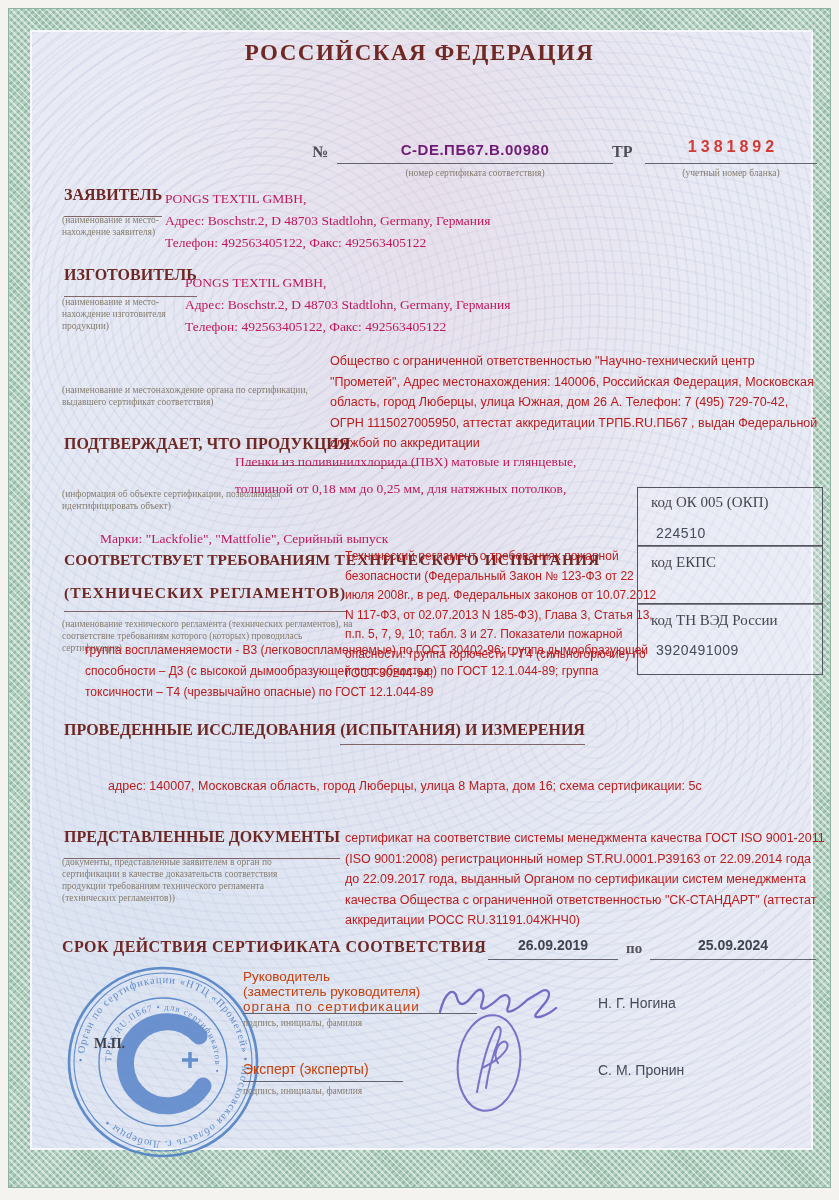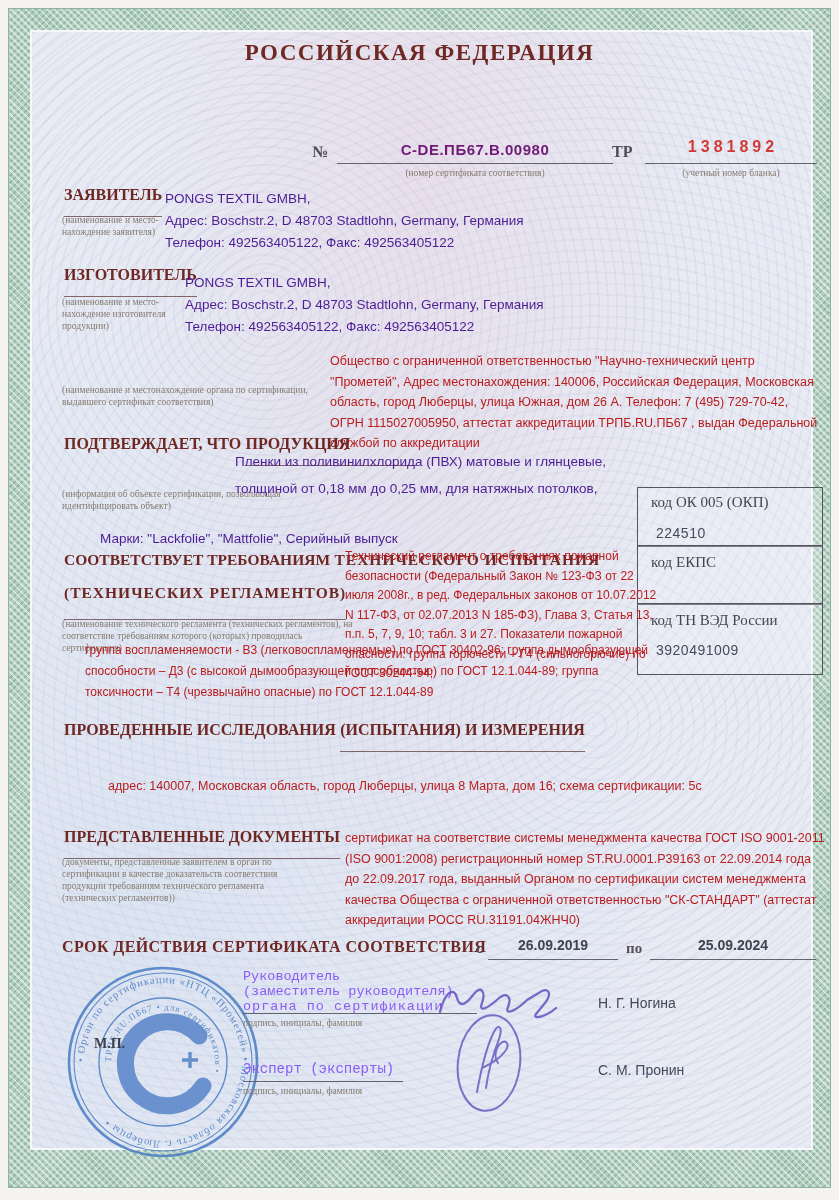--- a/index.html
+++ b/index.html
@@ -21,29 +21,29 @@
       repeating-radial-gradient(circle at 30% 25%, rgba(176,184,214,0.18) 0 2px, transparent 2px 9px),
       repeating-radial-gradient(circle at 72% 62%, rgba(176,190,220,0.16) 0 2px, transparent 2px 11px);
     box-shadow:inset 0 0 0 2px #f6f7fb;}
   .abs{position:absolute;}
   .serifh{font-family:"Liberation Serif",serif;font-weight:bold;color:#702823;}
   .title{left:0;right:0;text-align:center;letter-spacing:1.5px;}
   .sec-h{font-family:"Liberation Serif",serif;font-weight:bold;color:#6e2723;font-size:16px;
          border-bottom:1.4px solid rgba(95,60,60,0.75);padding-bottom:12px;display:inline-block;}
   .sec-h.nol{border-bottom:none;}
   .cap{font-family:"Liberation Serif",serif;font-size:9.5px;line-height:12px;color:#857c6f;}
-  .body-t{color:#4c1d95;font-size:13.5px;line-height:22px;}
+  .body-t{color:#be185d;font-size:13.5px;line-height:22px;font-family:Liberation Serif, serif;}
   .block-t{color:#b91c1c;font-size:12.5px;line-height:20.5px;text-align:left;}
   .uline{position:absolute;border-top:1.4px solid #63636f;height:0;}
   .code-box{position:absolute;border:1px solid #54545e;background:rgba(244,245,250,0.25);}
   .code-label{font-family:"Liberation Serif",serif;font-size:15px;color:#45454f;}
   .code-val{font-size:14px;color:#454b59;letter-spacing:0.5px;}
   .date-v{font-size:14px;font-weight:bold;color:#3f4450;text-align:center;}
   .name-t{font-size:14px;color:#44495a;}
-  .role-t{font-family:Liberation Mono, monospace;font-size:13.5px;line-height:15px;color:#8b5cf6;}
+  .role-t{font-family:Liberation Sans, sans-serif;font-size:13.5px;line-height:15px;color:#c2410c;}
 </style>
 </head>
 <body>
 
 <div class="page">
   <div class="frame"></div>
   <div class="inner"></div>
 
   <div class="abs serifh title" style="top:40px;font-size:23px;">РОССИЙСКАЯ ФЕДЕРАЦИЯ</div>
 
@@ -95,29 +95,29 @@
     <div class="code-label" style="position:absolute;left:13px;top:8px;">код ЕКПС</div>
   </div>
   <div class="code-box" style="left:637px;top:603px;width:184px;height:70px;">
     <div class="code-label" style="position:absolute;left:13px;top:8px;">код ТН ВЭД России</div>
     <div class="code-val" style="position:absolute;left:18px;top:38px;">3920491009</div>
   </div>
 
   <div class="abs" style="left:64px;top:549px;">
     <div class="sec-h nol" style="font-size:15.5px;line-height:21px;">СООТВЕТСТВУЕТ ТРЕБОВАНИЯМ</div>
     <div class="sec-h nol" style="font-size:15.5px;line-height:21px;letter-spacing:1px;">ТЕХНИЧЕСКОГО  ИСПЫТАНИЯ</div>
-    <div class="sec-h" style="font-size:15.5px;line-height:21px;letter-spacing:1px;padding-bottom:16px;">(ТЕХНИЧЕСКИХ  РЕГЛАМЕНТОВ)</div>
+    <div class="sec-h" style="font-size:15.5px;line-height:21px;letter-spacing:1px;padding-bottom:8px;">(ТЕХНИЧЕСКИХ  РЕГЛАМЕНТОВ)</div>
   </div>
   <div class="abs cap" style="left:62px;top:618px;width:300px;">(наименование технического регламента (технических регламентов), на соответствие требованиям которого (которых) проводилась сертификация)</div>
   <div class="abs block-t" style="left:345px;top:547px;width:312px;font-size:12px;line-height:19.5px;">Технический регламент о требованиях пожарной безопасности (Федеральный Закон № 123-ФЗ от 22 июля 2008г., в ред. Федеральных законов от 10.07.2012 N 117-ФЗ, от 02.07.2013 N 185-ФЗ), Глава 3, Статья 13, п.п. 5, 7, 9, 10; табл. 3 и 27. Показатели пожарной опасности: группа горючести – Г4 (сильногорючие) по ГОСТ 30244-94;</div>
   <div class="abs block-t" style="left:85px;top:640px;width:578px;font-size:12px;line-height:21px;">группа воспламеняемости - В3 (легковоспламеняемые) по ГОСТ 30402-96; группа дымообразующей способности – Д3 (с высокой дымообразующей способностью) по ГОСТ 12.1.044-89; группа токсичности – Т4 (чрезвычайно опасные) по ГОСТ 12.1.044-89</div>
 
   <div class="abs" style="left:64px;top:718px;">
     <div class="sec-h nol" style="line-height:23px;">ПРОВЕДЕННЫЕ ИССЛЕДОВАНИЯ</div>
-    <div class="sec-h" style="line-height:23px;padding-bottom:10px;">(ИСПЫТАНИЯ) И ИЗМЕРЕНИЯ</div>
+    <div class="sec-h" style="line-height:23px;padding-bottom:3px;">(ИСПЫТАНИЯ) И ИЗМЕРЕНИЯ</div>
   </div>
   <div class="abs block-t" style="left:108px;top:776px;width:700px;">адрес: 140007,  Московская область, город Люберцы, улица 8 Марта, дом 16; схема сертификации: 5с</div>
 
   <div class="abs" style="left:64px;top:828px;"><span class="sec-h">ПРЕДСТАВЛЕННЫЕ ДОКУМЕНТЫ</span></div>
   <div class="abs cap" style="left:62px;top:856px;width:252px;">(документы, представленные заявителем в орган по сертификации в качестве доказательств соответствия продукции требованиям технического регламента (технических регламентов))</div>
   <div class="abs block-t" style="left:345px;top:828px;width:480px;line-height:20.5px;">сертификат на соответствие системы менеджмента качества ГОСТ ISO 9001-2011 (ISO 9001:2008) регистрационный номер ST.RU.0001.P39163 от 22.09.2014 года до 22.09.2017 года, выданный Органом по сертификации систем менеджмента качества Общества с ограниченной ответственностью "СК-СТАНДАРТ" (аттестат аккредитации РОСС RU.31191.04ЖНЧ0)</div>
 
   <div class="abs serifh" style="left:62px;top:938px;font-size:16px;letter-spacing:0.4px;color:#6e2723;">СРОК ДЕЙСТВИЯ СЕРТИФИКАТА СООТВЕТСТВИЯ</div>
   <div class="abs serifh" style="left:476px;top:940px;font-size:15px;color:#56515a;">с</div>
   <div class="abs date-v" style="left:490px;top:937px;width:126px;">26.09.2019</div>

